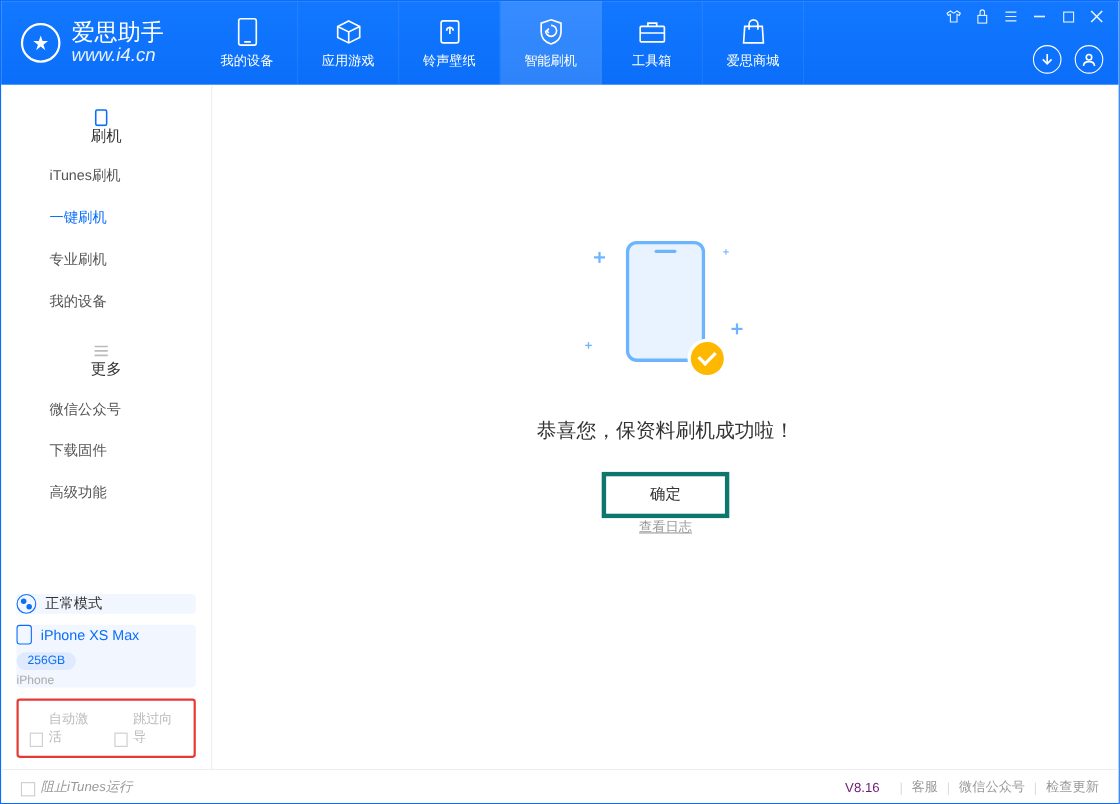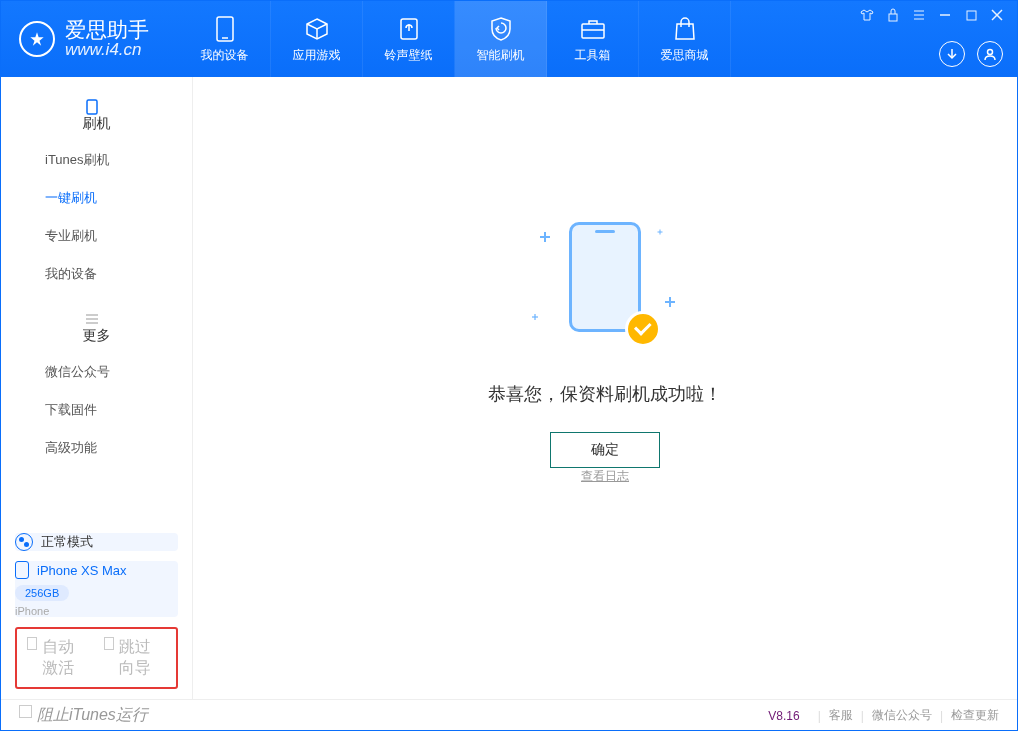--- a/index.html
+++ b/index.html
@@ -32,38 +32,38 @@
 .mode{display:flex;align-items:center;font-size:13px;color:#333;}
 .mode .ico{width:18px;height:18px;border:1.5px solid #0a6efa;border-radius:50%;margin-right:8px;position:relative;}
 .mode .ico::after{content:"";position:absolute;top:3px;left:3px;width:5px;height:5px;background:#0a6efa;border-radius:50%;}
 .mode .ico::before{content:"";position:absolute;bottom:3px;right:3px;width:5px;height:5px;background:#0a6efa;border-radius:50%;}
 .dev{font-size:13px;}
 .dev-top{display:flex;align-items:center;color:#0a6efa;font-weight:500;margin-bottom:6px;}
 .dev-top .ico{width:14px;height:18px;border:1.5px solid #0a6efa;border-radius:3px;margin-right:8px;}
 .dev-cap{display:inline-block;background:#dfeaff;color:#0a6efa;font-size:11px;padding:2px 10px;border-radius:10px;margin-bottom:4px;}
 .dev-type{font-size:11px;color:#aaa;}
 .highlight{border:2px solid #e53935;border-radius:3px;padding:8px 10px;display:flex;gap:14px;}
-.chk{display:flex;align-items:flex-start;font-size:16px;color:#bbb;cursor:pointer;}
+.chk{display:flex;align-items:flex-end;font-size:12px;color:#bbb;cursor:pointer;}
 .chk .box{width:13px;height:13px;border:1px solid #ccc;margin-right:5px;}
 .main{flex:1;display:flex;flex-direction:column;align-items:center;justify-content:center;padding-bottom:80px;}
 .illus{position:relative;width:160px;height:140px;margin-bottom:30px;}
 .phone{position:absolute;left:50%;top:10px;transform:translateX(-50%);width:72px;height:110px;border:3px solid #6db4ff;border-radius:10px;background:#e8f3ff;}
 .phone::before{content:"";position:absolute;top:5px;left:50%;transform:translateX(-50%);width:20px;height:3px;background:#6db4ff;border-radius:2px;}
 .badge{position:absolute;right:24px;bottom:5px;width:36px;height:36px;background:#ffb800;border-radius:50%;display:flex;align-items:center;justify-content:center;border:3px solid #fff;}
 .badge::after{content:"";width:12px;height:7px;border-left:3px solid #fff;border-bottom:3px solid #fff;transform:rotate(-45deg) translate(1px,-2px);}
 .sparkle{position:absolute;width:10px;height:10px;}
 .sparkle::before,.sparkle::after{content:"";position:absolute;background:#6db4ff;}
 .sparkle::before{left:4px;top:0;width:2px;height:10px;}
 .sparkle::after{top:4px;left:0;width:10px;height:2px;}
 .s1{top:20px;left:15px;}
 .s2{bottom:30px;left:5px;transform:scale(.6);}
 .s3{top:15px;right:20px;transform:scale(.5);}
 .s4{bottom:45px;right:10px;}
 .success{font-size:18px;color:#333;margin-bottom:26px;}
-.ok-btn{padding:8px 40px;border:1px solid #0f766e;background:#fff;font-size:14px;color:#333;cursor:pointer;margin-bottom:0;}
+.ok-btn{padding:8px 40px;border:4px solid #0f766e;background:#fff;font-size:14px;color:#333;cursor:pointer;margin-bottom:0;}
 .loglink{font-size:12px;color:#999;text-decoration:underline;cursor:pointer;text-align:center;}
 .footer{height:32px;border-top:1px solid #eee;display:flex;align-items:center;padding:0 18px;font-size:12px;color:#999;}
 .footer .chk{color:#999;font-style:italic;}
 .footer-r{margin-left:auto;display:flex;align-items:center;gap:8px;}
 .footer-r a{color:#999;cursor:pointer;}
 .ver{color:#701a75;margin-right:10px;}
 .sep{color:#ddd;}
 </style>
 </head>
 <body>

